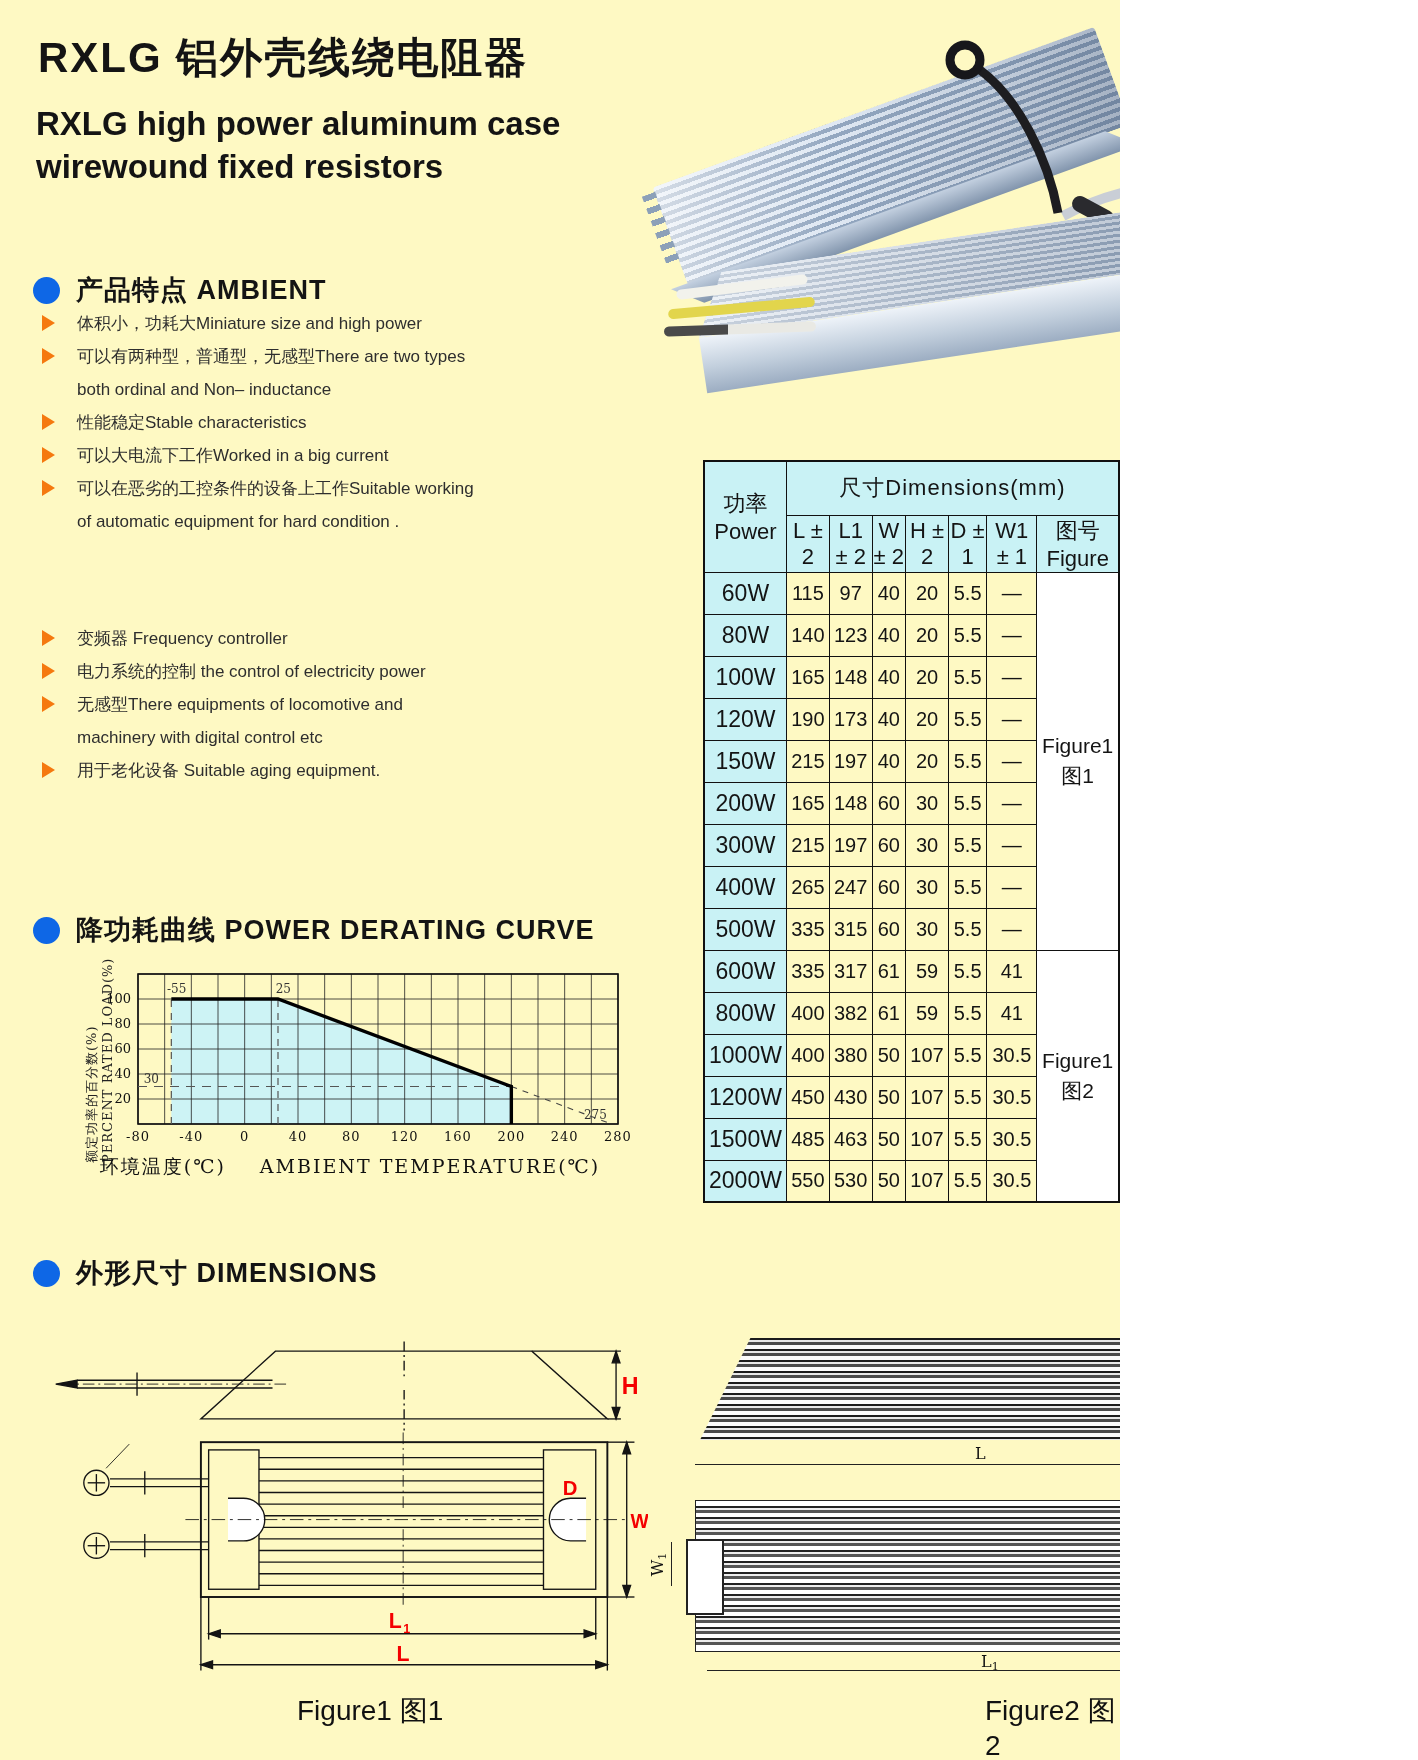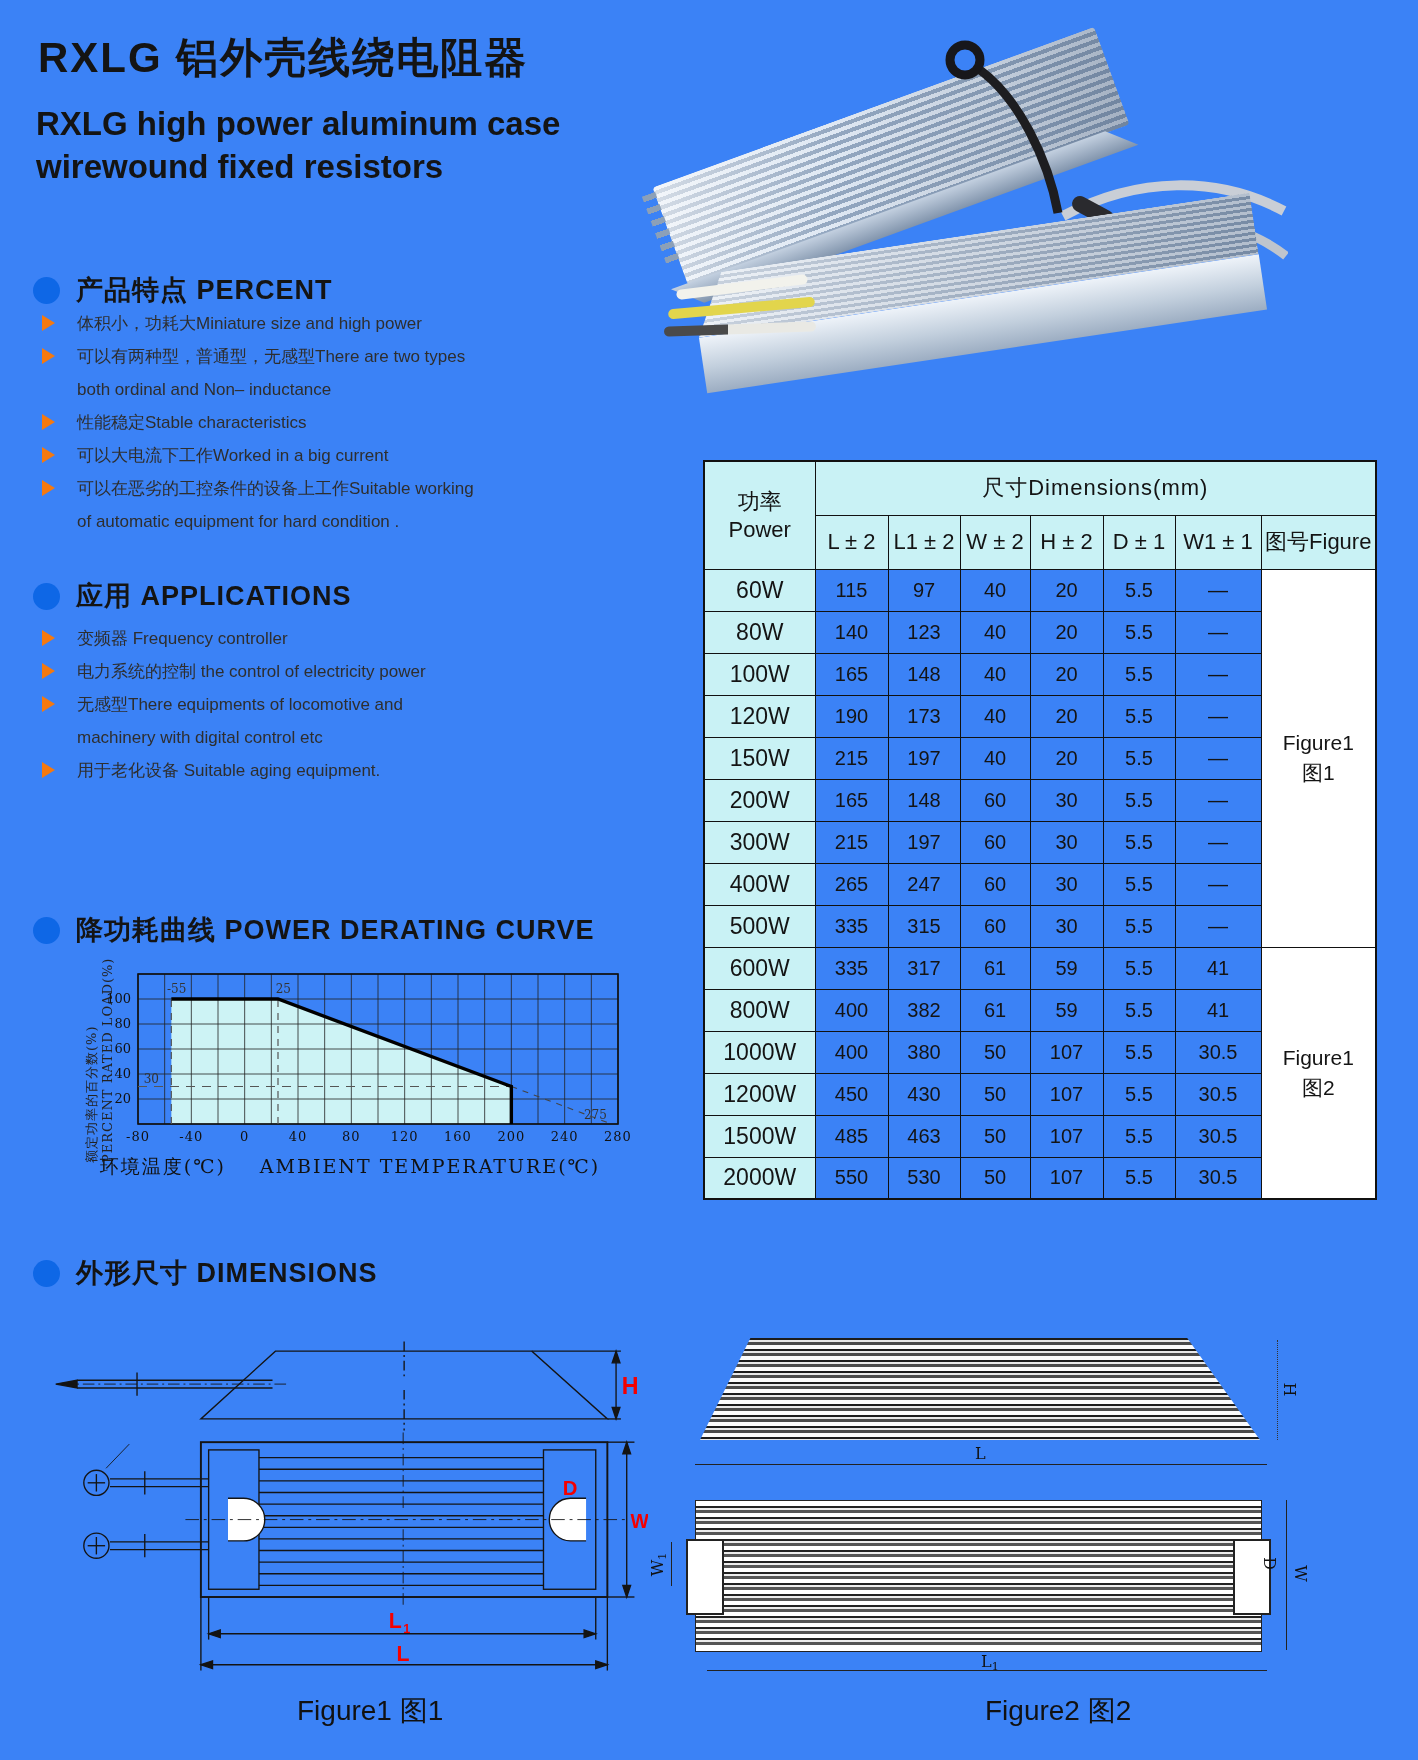--- a/index.html
+++ b/index.html
@@ -1,20 +1,20 @@
 <!DOCTYPE html>
 <html><head>
 <meta charset="utf-8">
 <style>
   :root{
     --blue:#0e67e6; --orange:#f5790f; --cyan:#c9f2f5; --red:#f40000;
     --ink:#141414; --body:#2e2e2e;
   }
   html,body{margin:0;padding:0;background:#fff;}
-  .page{position:relative;width:1418px;height:1760px;background:#3b82f6;overflow:hidden;
+  .page{position:relative;width:1120px;height:1760px;background:#fef9c3;overflow:hidden;
         font-family:"Liberation Sans","DejaVu Sans",sans-serif;color:var(--ink);}
   .abs{position:absolute;}
 
   
   .title-zh{left:38px;top:30px;font-size:42px;font-weight:800;letter-spacing:2px;}
   .title-en{left:36px;top:102px;font-size:33px;font-weight:700;line-height:43px;}
 
   
   .sec{display:flex;align-items:center;gap:16px;}
   .dot{width:27px;height:27px;border-radius:50%;background:var(--blue);flex:0 0 auto;}
@@ -133,21 +133,21 @@
       <div class="bFins"></div>
       <div class="bFace"></div>
     </div>
     <div class="wire wireB1"></div>
     <div class="wire wireB2"></div>
     <div class="wire wireB3"></div>
   </div>
 
   <div class="abs sec" style="left:33px;top:272px;">
     <span class="dot"></span>
-    <span class="sec-label">产品特点 PERCENT</span>
+    <span class="sec-label">产品特点 AMBIENT</span>
   </div>
   <div class="abs blist" style="left:40px;top:307px;">
     <div class="item">
         <span class="tri"></span>
         <span class="l2">体积小，功耗大Miniature size and high power</span>
       </div>
     <div class="item">
         <span class="tri"></span>
         <span class="l2">可以有两种型，普通型，无感型There are two types</span>
         <span class="l2">both ordinal and Non– inductance</span>
@@ -160,24 +160,20 @@
         <span class="tri"></span>
         <span class="l2">可以大电流下工作Worked in a big current</span>
       </div>
     <div class="item">
         <span class="tri"></span>
         <span class="l2">可以在恶劣的工控条件的设备上工作Suitable working</span>
         <span class="l2">of automatic equipment for hard condition .</span>
       </div>
   </div>
 
-  <div class="abs sec" style="left:33px;top:578px;">
-    <span class="dot"></span>
-    <span class="sec-label">应用 APPLICATIONS</span>
-  </div>
   <div class="abs blist" style="left:40px;top:622px;">
     <div class="item">
         <span class="tri"></span>
         <span class="l2">变频器 Frequency  controller</span>
       </div>
     <div class="item">
         <span class="tri"></span>
         <span class="l2">电力系统的控制 the control of electricity power</span>
       </div>
     <div class="item">

